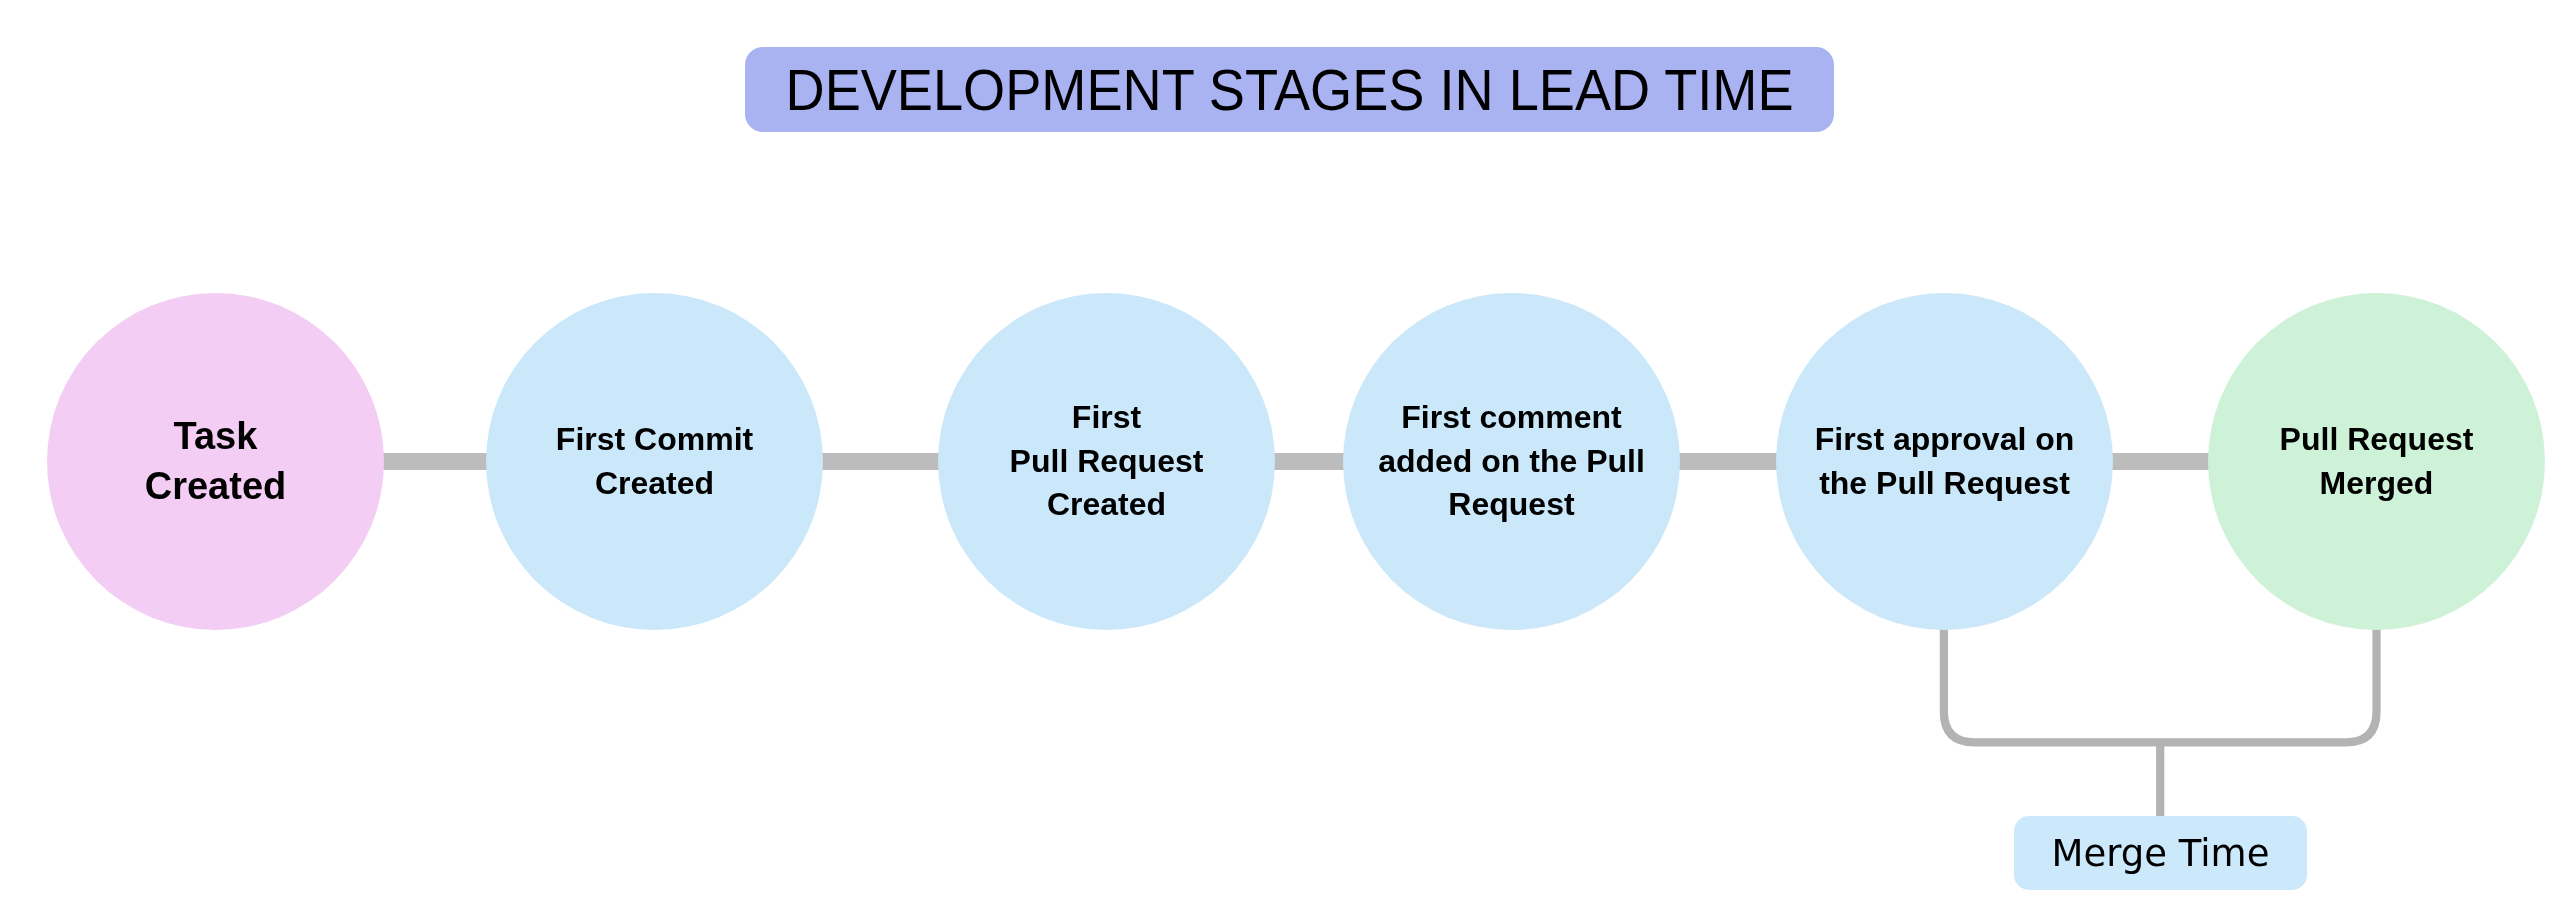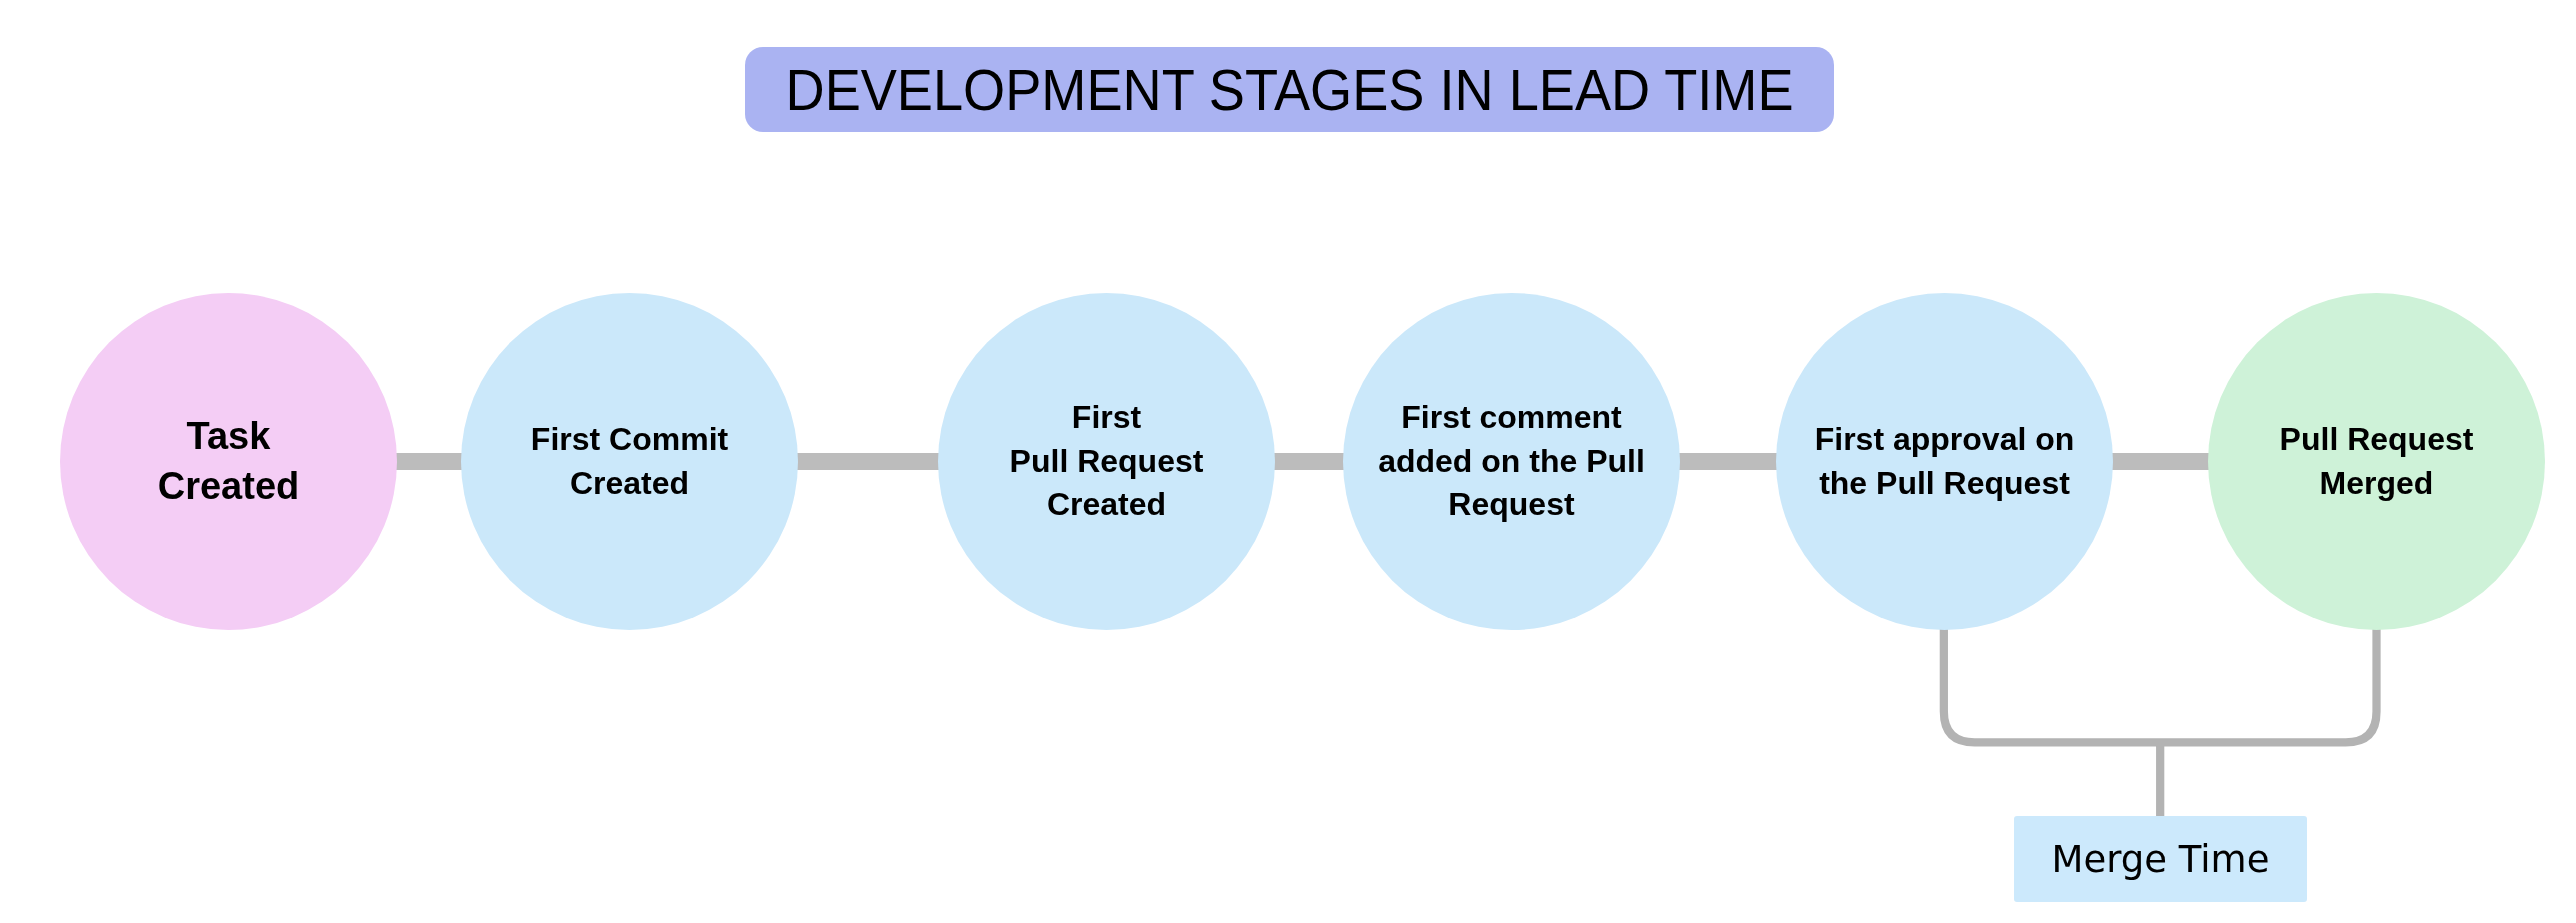--- a/index.html
+++ b/index.html
@@ -49,22 +49,22 @@
     display: flex;
     align-items: center;
     justify-content: center;
     text-align: center;
     font-weight: 700;
     font-size: 32px;
     line-height: 1.36;
     white-space: pre-line;
     z-index: 2;
   }
-  .stage-0 { left: 60px;  font-size: 38px; line-height: 1.3; align-items: center; }
-  .stage-1 { left: 461px; }
+  .stage-0 { left: 47px;  font-size: 38px; line-height: 1.3; align-items: center; }
+  .stage-1 { left: 486px; }
   .stage-2 { left: 938px; }
   .stage-3 { left: 1343px; }
   .stage-4 { left: 1776px; }
   .stage-5 { left: 2208px; }
 
   
   .connector {
     position: absolute;
     top: 453px;
     height: 16.5px;
@@ -86,22 +86,22 @@
     height: 923px;
     z-index: 0;
   }
 
   
   .merge-label {
     position: absolute;
     left: 2014px;
     top: 816px;
     width: 293px;
-    height: 86px;
-    border-radius: 3px;
+    height: 74px;
+    border-radius: 15px;
     display: flex;
     align-items: center;
     justify-content: center;
     font-family: "DejaVu Sans", cursive;
     font-size: 37px;
     font-weight: 400;
     color: #000;
     z-index: 2;
   }
 </style>

